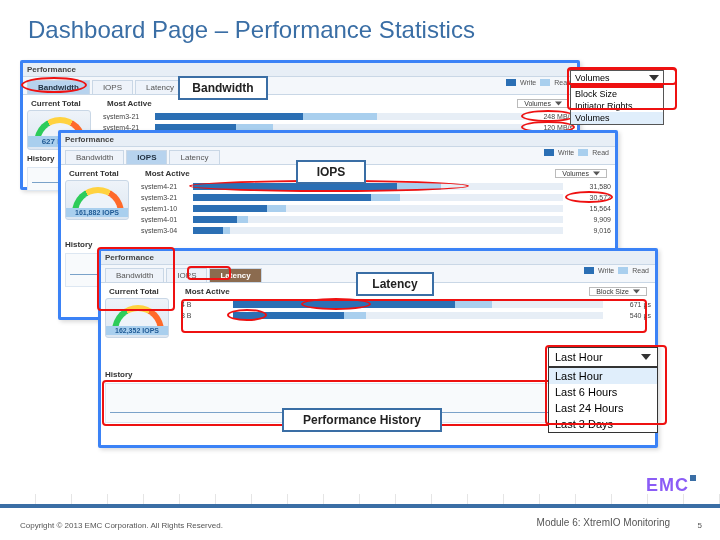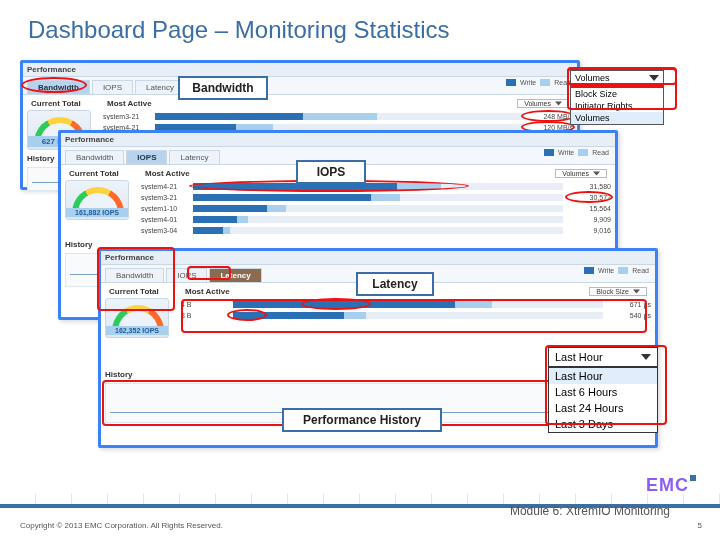--- a/index.html
+++ b/index.html
@@ -5,21 +5,21 @@
   * { box-sizing: border-box; margin: 0; padding: 0; }
   html, body { width: 720px; height: 540px; font-family: Arial, Helvetica, sans-serif; background: #fff; overflow: hidden; }
   .slide { position: relative; width: 720px; height: 540px; }
   .title { position: absolute; top: 16px; left: 28px; font-size: 24px; color: #3a6ea5; font-weight: 400; }
   .footer-bar { position: absolute; bottom: 32px; left: 0; width: 720px; height: 4px; background: #3a6ea5; }
   .ticks { position: absolute; bottom: 36px; left: 0; width: 720px; height: 10px; display: flex; }
   .tick { flex: 1; border-right: 1px solid rgba(0,0,0,0.1); height: 10px; }
   .emc-logo { position: absolute; right: 24px; bottom: 44px; font-family: "Arial Black", Arial, sans-serif; font-size: 18px; font-weight: 900; color: #8b5cf6; letter-spacing: 1px; }
   .emc-sq { display:inline-block; width:6px; height:6px; background:#3a6ea5; vertical-align: top; margin-left:1px; }
   .copyright { position: absolute; left: 20px; bottom: 10px; font-size: 8px; color: #555; }
-  .module { position: absolute; right: 50px; bottom: 22px; font-size: 12px; color: #555; }
+  .module { position: absolute; right: 50px; bottom: 12px; font-size: 10px; color: #555; }
   .pagen { position: absolute; right: 18px; bottom: 10px; font-size: 8px; color: #555; }
 
   .panel { position: absolute; background: #fff; border: 3px solid #3b82f6; border-radius: 2px; box-shadow: 2px 2px 4px rgba(0,0,0,0.15); font-size: 8px; color: #333; }
   .panel-hdr { background: #e7eef6; border-bottom: 1px solid #c9d7e6; padding: 2px 4px; font-size: 8px; color: #444; font-weight: bold; position: relative; }
   .tabs { display: flex; gap: 0; padding: 3px 4px 0 4px; background: #f4f7fb; border-bottom: 1px solid #c9d7e6; font-size: 8px; position: relative; }
   .tab { padding: 2px 10px; border: 1px solid #c9d7e6; border-bottom: none; background: #eef3fa; color: #555; margin-right: 2px; cursor: pointer; }
   .tab.active-blue { background: #b7d3ee; color: #234; font-weight: bold; }
   .tab.active-brown { background: #8b6b4f; color: #fff; font-weight: bold; }
   .red-box { border: 2px solid #e11; border-radius: 4px; position: absolute; pointer-events: none; }
   .red-oval { border: 2px solid #e11; border-radius: 50%; position: absolute; pointer-events: none; }
@@ -58,21 +58,21 @@
 
   .panel-bw   { top: 60px;  left: 20px;  width: 560px; height: 130px; z-index: 10; }
   .panel-iops { top: 130px; left: 58px;  width: 560px; height: 190px; z-index: 20; }
   .panel-lat  { top: 248px; left: 98px;  width: 560px; height: 200px; z-index: 30; }
 </style>
 </head>
 <body>
 
 <div class="slide">
 
-  <div class="title">Dashboard Page – Monitoring Statistics</div>
+  <div class="title">Dashboard Page – Performance Statistics</div>
 
   <div class="panel panel-bw">
     <div class="panel-hdr">Performance</div>
     <div class="tabs">
       <div class="tab active-blue">Bandwidth</div>
       <div class="tab">IOPS</div>
       <div class="tab">Latency</div>
       <div class="legend">
         <span class="lg-sw lg-blue"></span>
         <span>Write</span>

